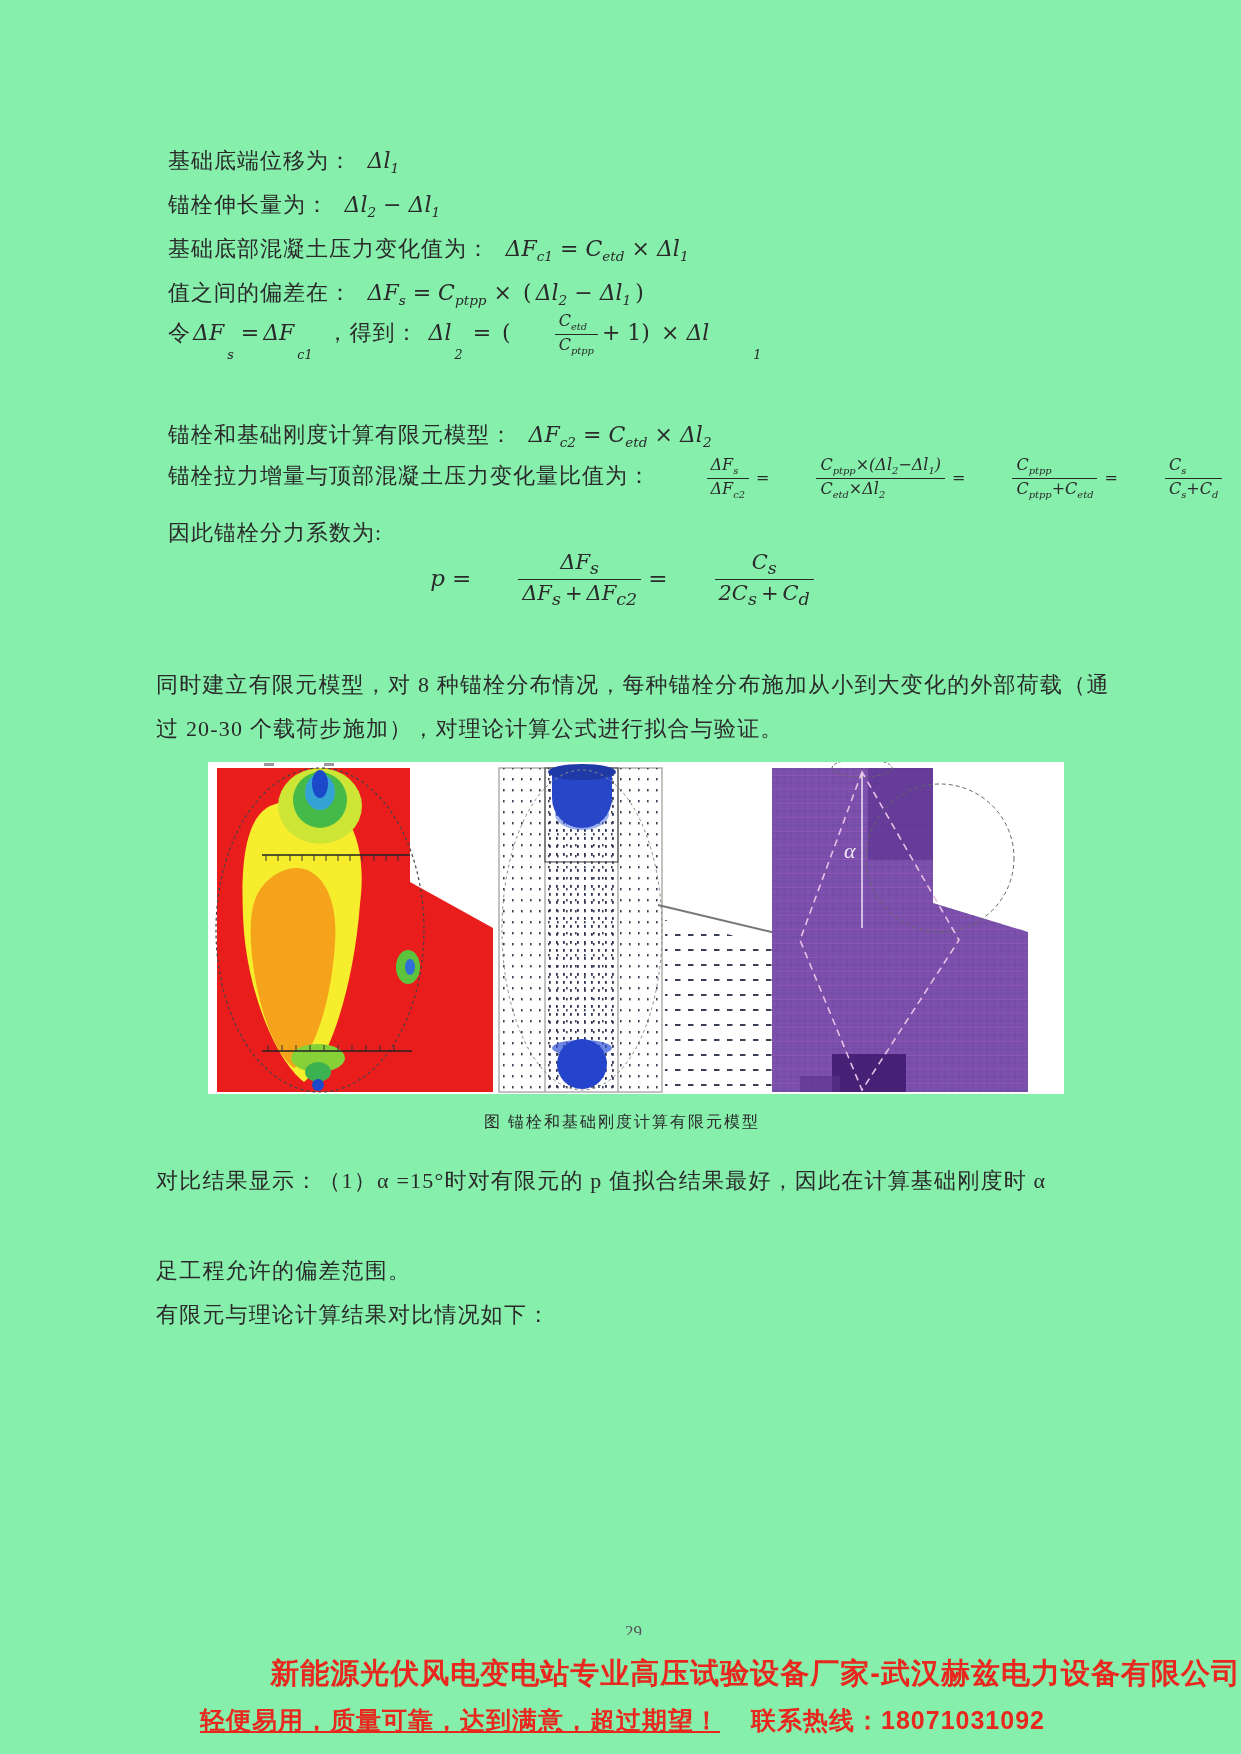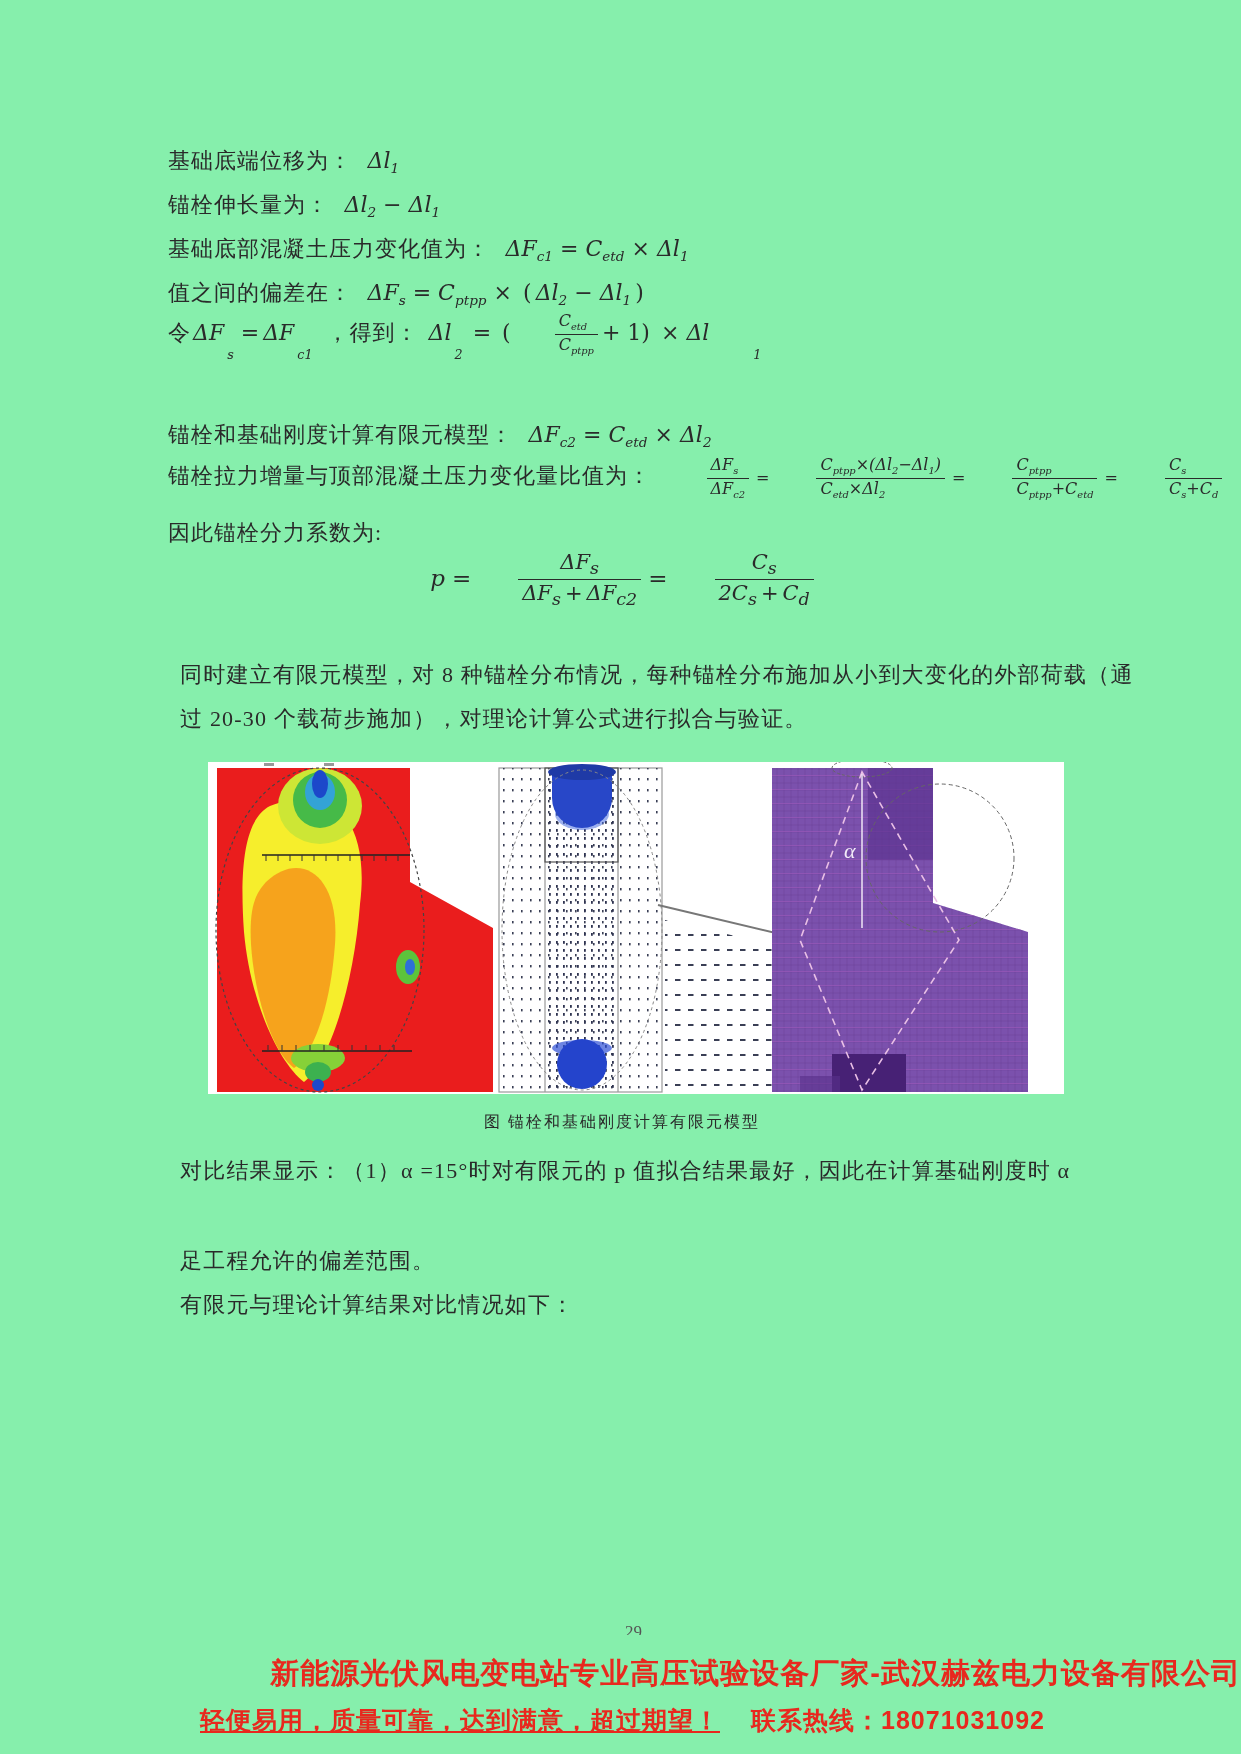--- a/index.html
+++ b/index.html
@@ -10,21 +10,21 @@
   .math{font-style:italic;font-family:"DejaVu Serif",serif;margin-left:10px;}
   .math sub{font-size:0.62em;font-style:italic;}
   sub.drop{font-size:0.58em;position:relative;top:1.05em;margin:0 3px;}
   sub.far{margin-left:44px;}
   .op{margin:0 7px;font-style:normal;}
   .opn{margin:0 4px;font-style:normal;}
   .frac{display:inline-block;vertical-align:middle;line-height:1.15;margin-left:40px;}
   .frac .num{display:block;border-bottom:1.4px solid #2a2a2a;padding:0 4px 1px 4px;}
   .frac .den{display:block;padding:1px 4px 0 4px;}
   .small-math{font-size:16px;}
-  .para{position:absolute;left:180px;width:908px;font-size:22px;letter-spacing:1.2px;white-space:nowrap;}
+  .para{position:absolute;left:156px;width:908px;font-size:22px;letter-spacing:1.2px;white-space:nowrap;margin-top:10px;}
   .caption{position:absolute;left:168px;width:908px;text-align:center;font-size:16px;letter-spacing:2px;}
   .figure{position:absolute;left:208px;top:762px;width:856px;height:332px;background:#fff;}
   .panel{position:absolute;top:0;height:332px;}
   .pagenum{position:absolute;left:602px;top:1622px;width:40px;height:13px;overflow:hidden;
            color:#555;font-size:17px;text-align:right;}
   .footer1{position:absolute;left:0;top:1654px;width:1241px;text-align:right;
            font-weight:bold;font-size:29px;letter-spacing:1px;
            font-family:"Liberation Sans","DejaVu Sans",sans-serif;}
   .footer2{position:absolute;left:200px;top:1704px;width:845px;display:flex;
            justify-content:space-between;font-weight:bold;font-size:25px;letter-spacing:1px;

